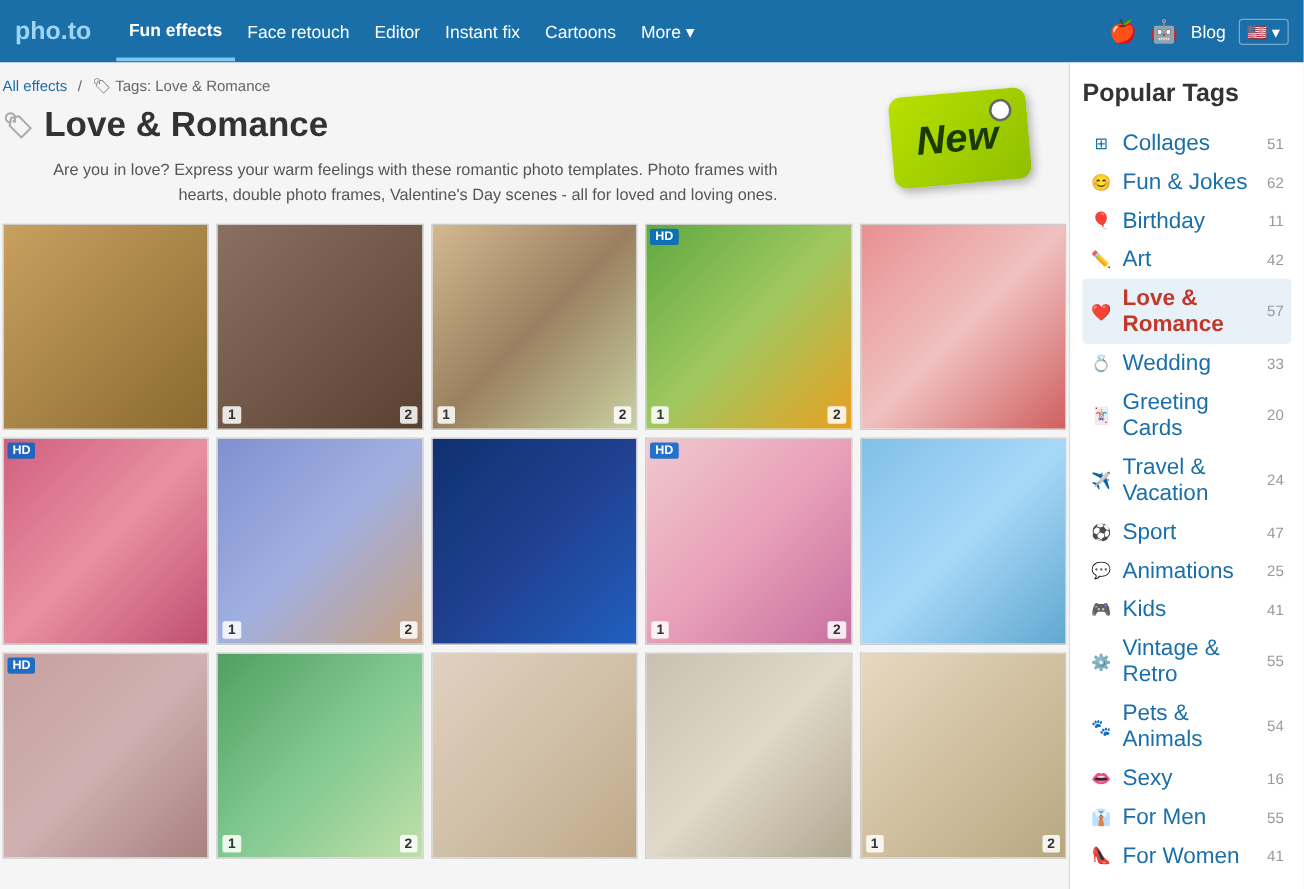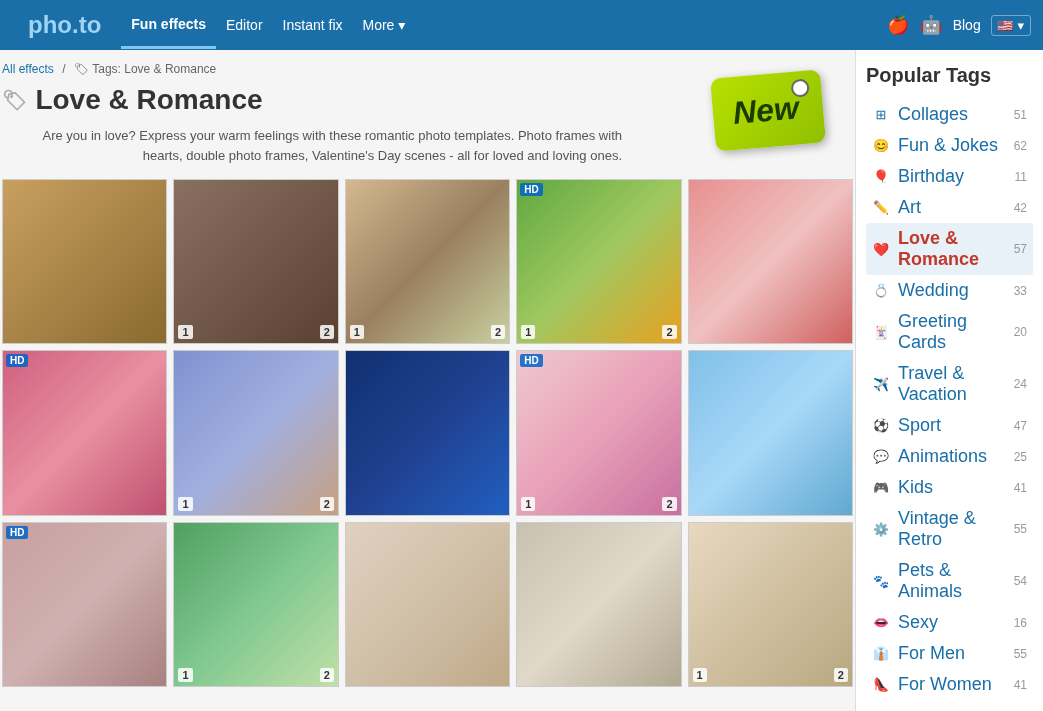--- a/index.html
+++ b/index.html
@@ -8,25 +8,24 @@
     
     .header {
       background: #1a6fa8;
       display: flex;
       align-items: center;
       padding: 0 12px;
       height: 50px;
     }
     .logo {
       color: white;
-      font-size: 24px;
+      font-size: 20px;
       font-weight: bold;
       margin-right: 20px;
       text-decoration: none;
-      margin-left: 16px;
     }
     .logo span { color: #a0d4f5; }
     .nav-item {
       color: white;
       text-decoration: none;
       padding: 14px 10px;
       font-size: 14px;
       cursor: pointer;
       white-space: nowrap;
     }
@@ -261,22 +260,24 @@
   </style>
 </head>
 <body>
 
 <header class="header">
   <a class="logo" href="#">
     <span>pho<span style="color:#a0d4f5">.</span>to</span>
   </a>
   <nav style="display:flex; align-items:center;">
     <a class="nav-item active" style="border-bottom:3px solid #7ec8f0;text-align:center;">Fun effects</a>
+    <a class="nav-item">Face retouch</a>
     <a class="nav-item">Editor</a>
     <a class="nav-item">Instant fix</a>
+    <a class="nav-item">Cartoons</a>
     <a class="nav-item">More ▾</a>
   </nav>
   <div class="header-right">
     <span class="header-icon">🍎</span>
     <span class="header-icon">🤖</span>
     <a class="blog-link">Blog</a>
     <button class="flag-btn">🇺🇸 ▾</button>
   </div>
 </header>
 

